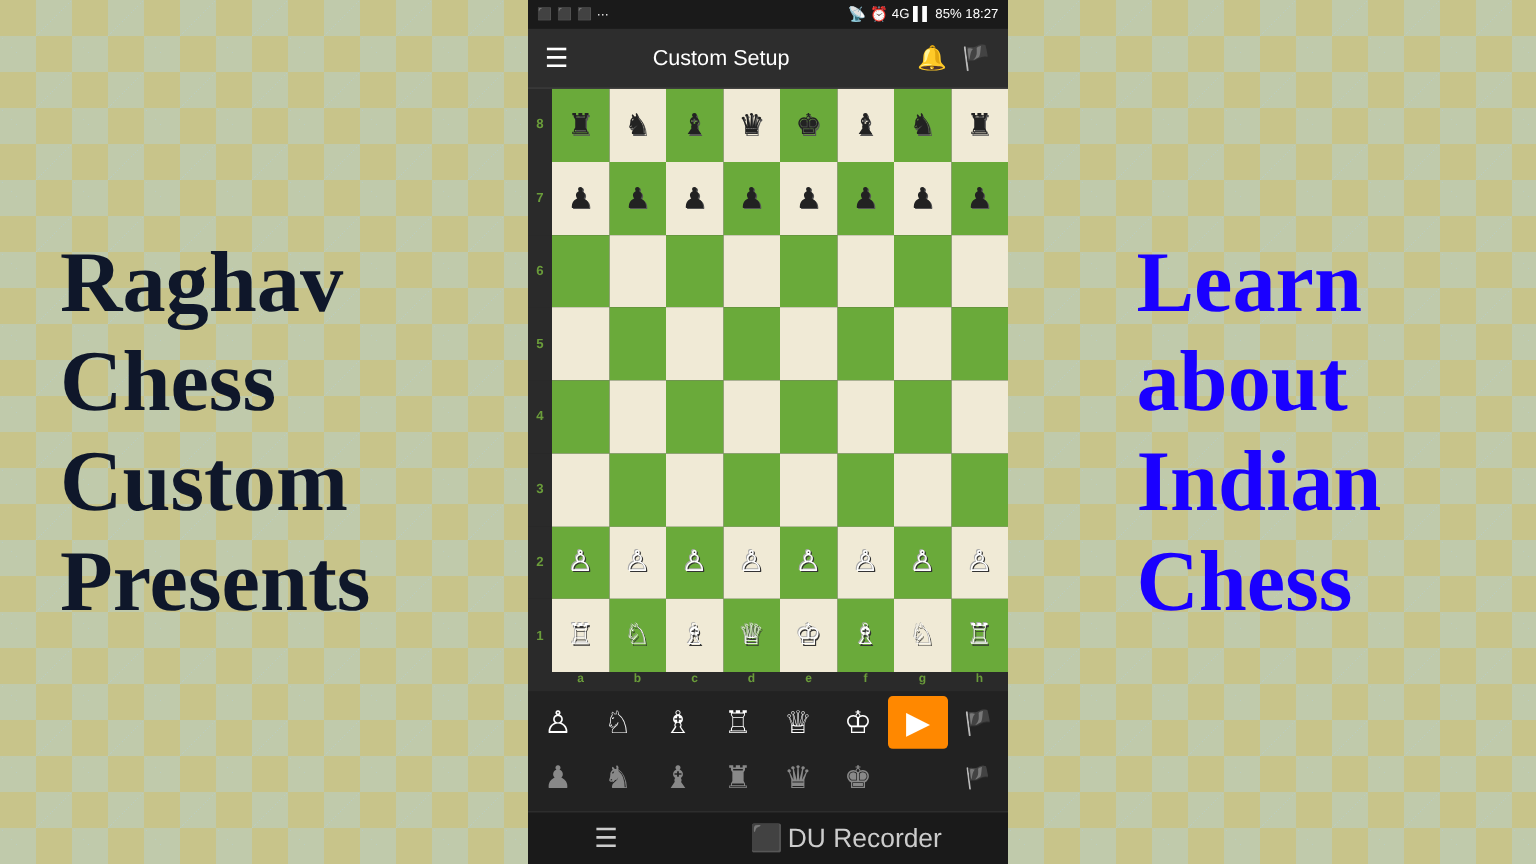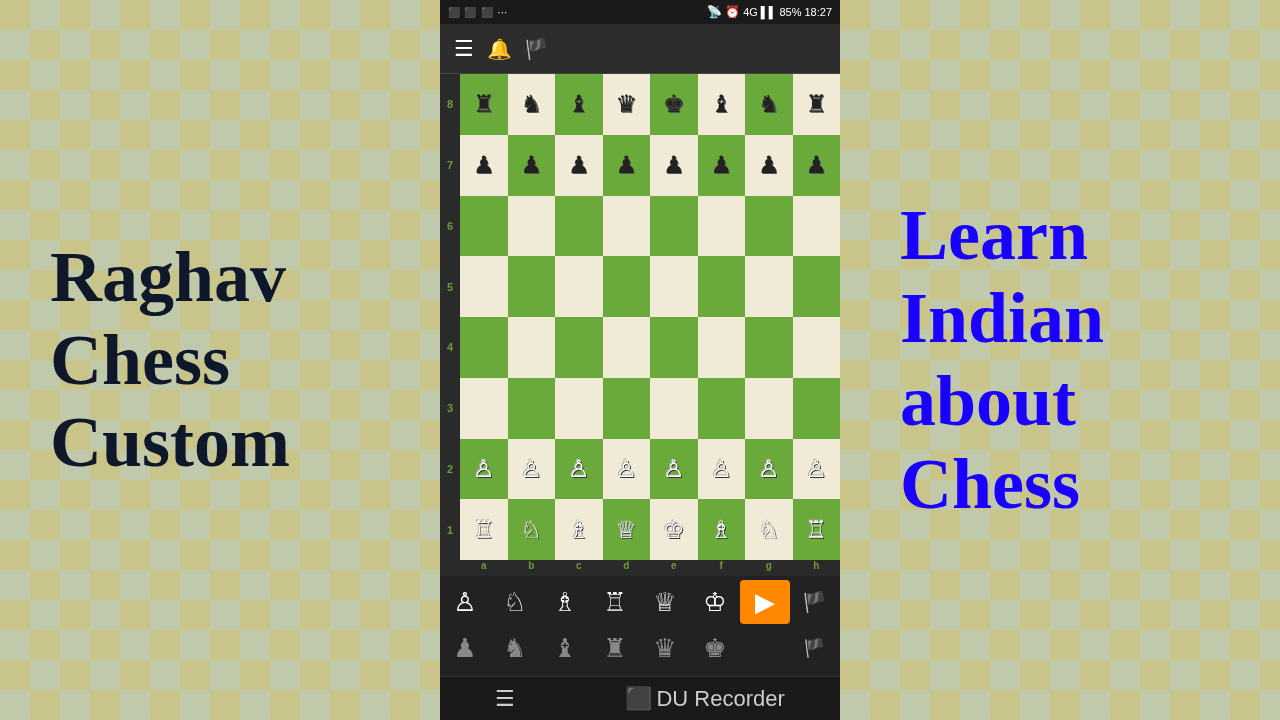--- a/index.html
+++ b/index.html
@@ -65,20 +65,21 @@
       z-index: 10;
     }
 
     .right-panel span {
       font-family: 'Comic Sans MS', 'Brush Script MT', cursive;
       font-size: 72px;
       font-weight: bold;
       color: #1a00ff;
       line-height: 1.15;
       display: block;
+      padding-left: 47px;
     }
 
     
     .phone {
       position: absolute;
       left: 50%;
       top: 50%;
       transform: translate(-50%, -50%);
       width: 400px;
       height: 720px;
@@ -243,26 +244,27 @@
   </style>
 </head>
 <body>
 
 <div class="bg-pattern"></div>
 
 <div class="left-panel">
   <span>Raghav</span>
   <span>Chess</span>
   <span>Custom</span>
+  <span>Presents</span>
 </div>
 
 <div class="right-panel">
   <span>Learn</span>
+  <span>about</span>
   <span>Indian</span>
-  <span>about</span>
   <span>Chess</span>
 </div>
 
 <div class="phone">
 
   <div class="status-bar">
     <div class="status-left">
       <span style="color:#fff;font-size:10px;">⬛</span>
       <span style="color:#fff;font-size:10px;">⬛</span>
       <span style="color:#fff;font-size:10px;">⬛</span>
@@ -273,20 +275,21 @@
       <span style="font-size:12px;">⏰</span>
       <span>4G</span>
       <span>▌▌</span>
       <span>85%</span>
       <span>18:27</span>
     </div>
   </div>
 
   <div class="app-bar">
     <span class="hamburger">☰</span>
+    <span class="title">Custom Setup</span>
     <div class="icons">
       <span>🔔</span>
       <span>🏴</span>
     </div>
   </div>
 
   <div class="board-container">
     <div class="chess-board" id="chess-board">
         <div class="row-label">8</div>
         <div class="cell green" style="color: rgb(34, 34, 34); text-shadow: rgb(85, 85, 85) 1px 1px 0px; font-size: 24px;">♜</div>

